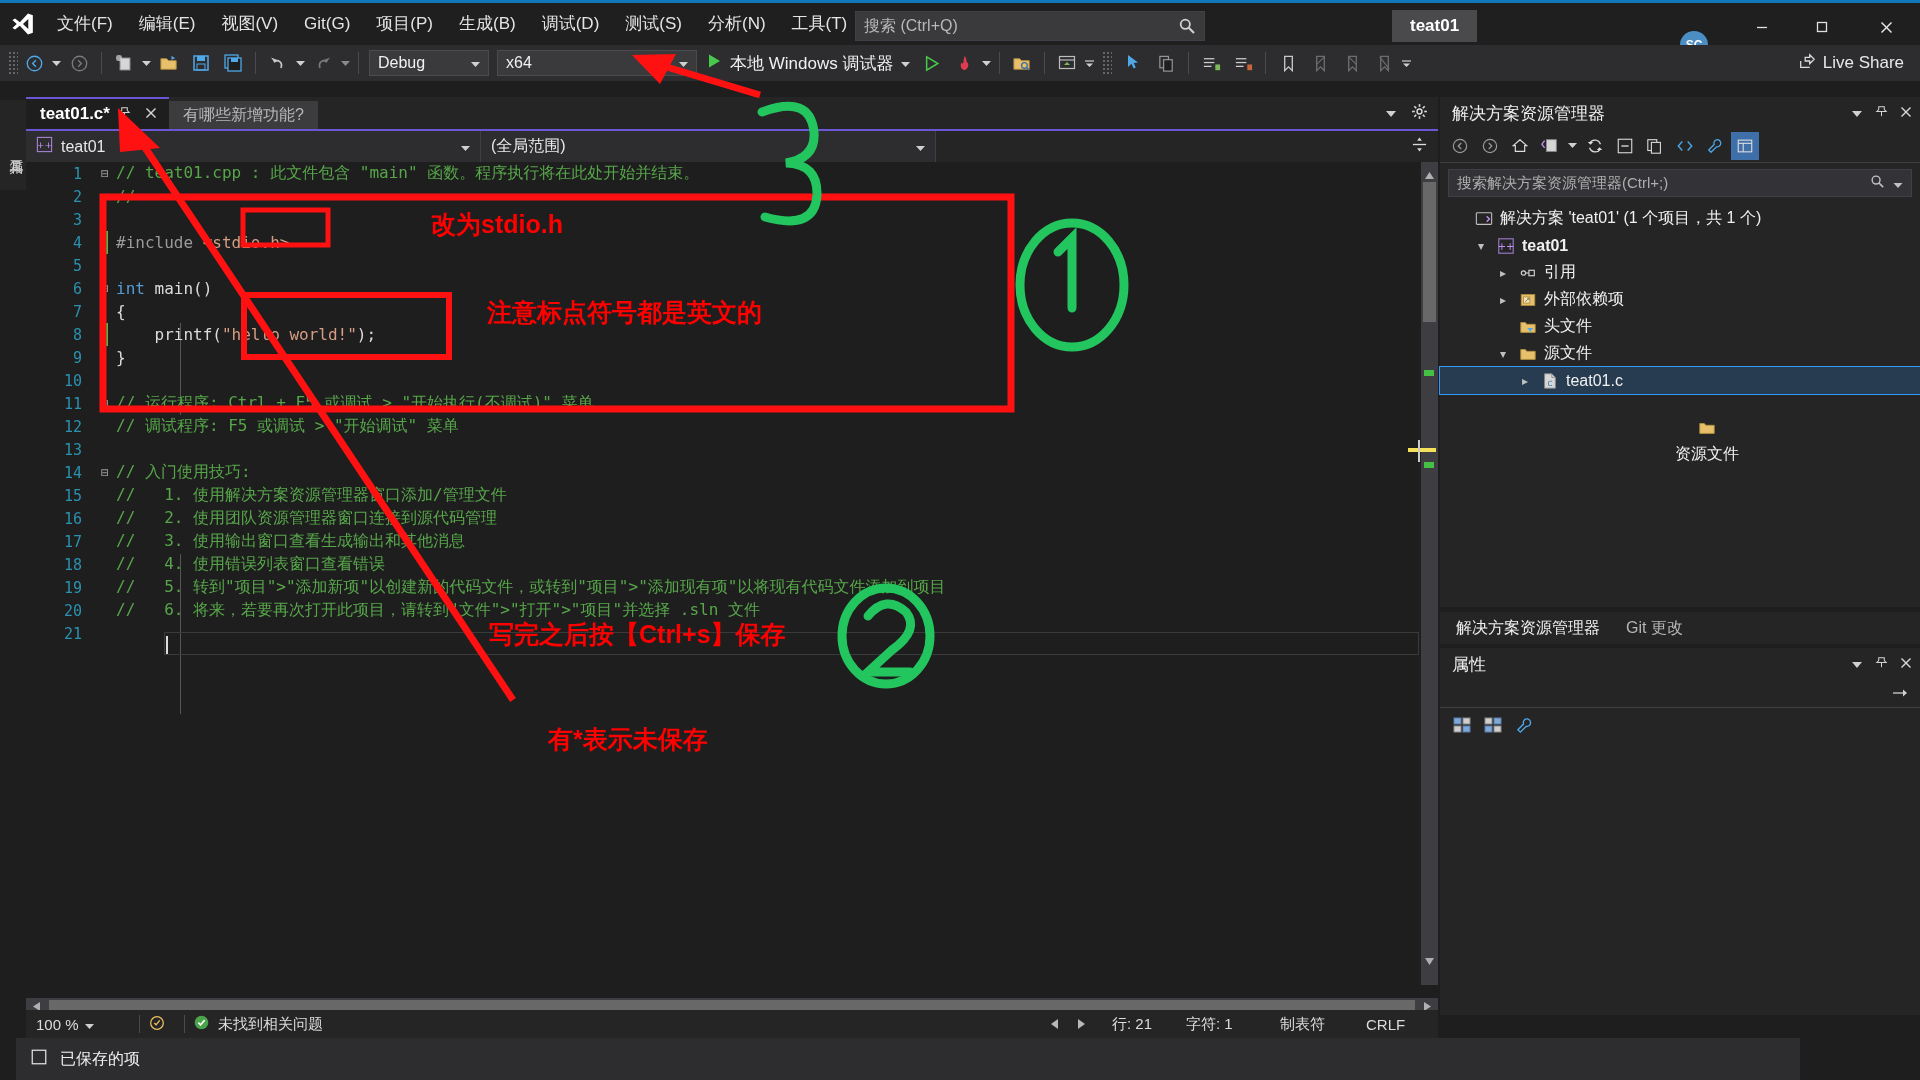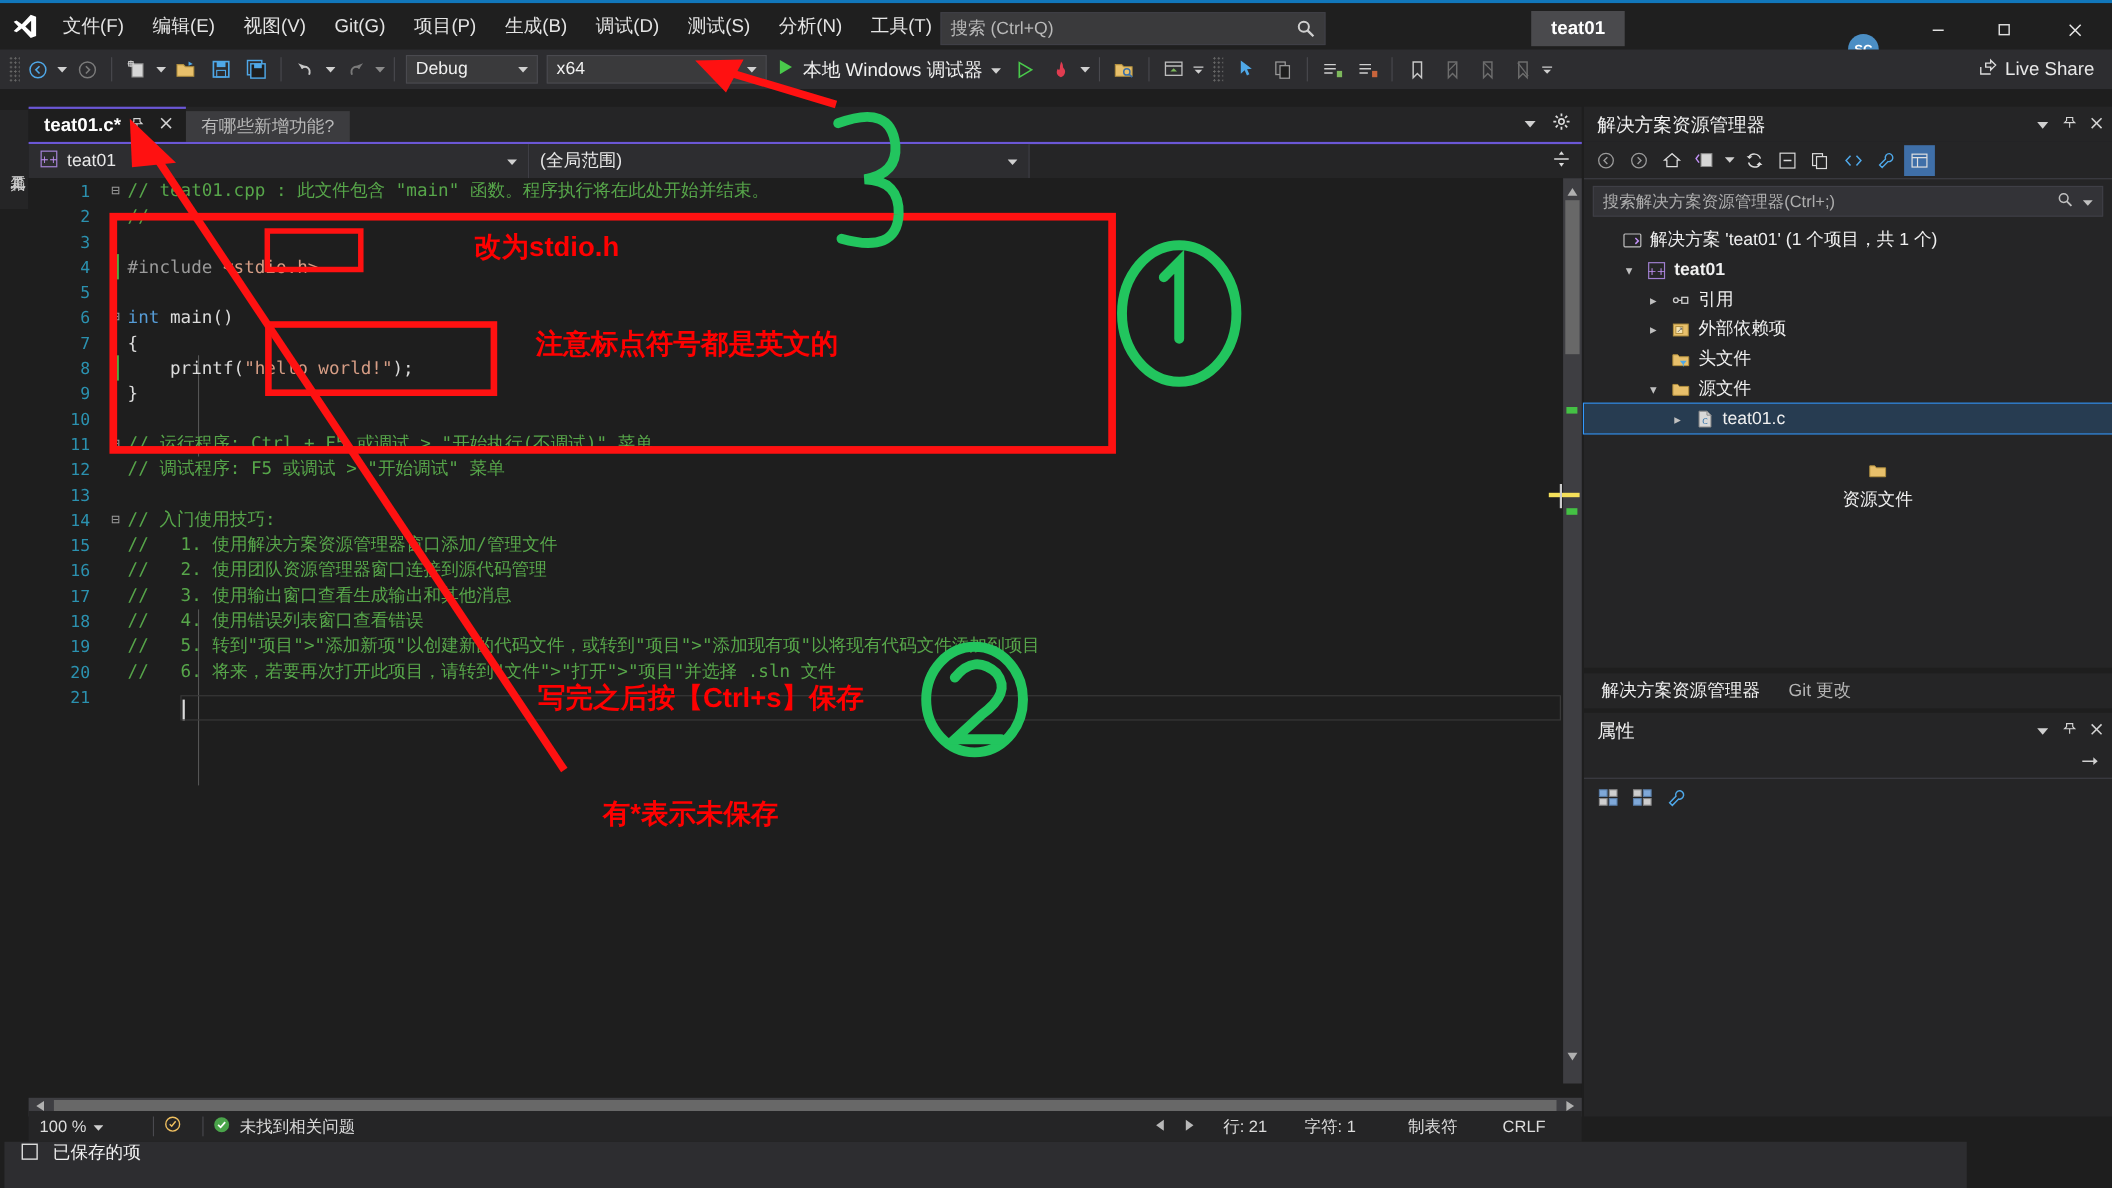--- a/index.html
+++ b/index.html
@@ -171,22 +171,22 @@
   .prop-tb{ height:34px; display:flex; align-items:center; gap:3px; padding:0 8px; }
 
   
   .ed-status{
     position:absolute; left:26px; bottom:42px; width:1412px; height:28px; background:#252526;
     display:flex; align-items:center; font-size:15px; color:#dcdcdc;
   }
   .zoom-box{ display:flex; align-items:center; gap:6px; width:105px; padding-left:10px; }
   .st-sep{ width:1px; height:18px; background:#4a4a4f; margin:0 8px; }
   .statusbar{
-    position:absolute; left:4px; bottom:0; width:1784px; height:42px; background:#2d2d30;
-    display:flex; font-size:16px; color:#f0f0f0;
+    position:absolute; left:16px; bottom:0; width:1784px; height:42px; background:#2d2d30;
+    display:flex; align-items:center; font-size:16px; color:#f0f0f0;
   }
   .sb-right{ margin-left:auto; display:flex; align-items:center; gap:20px; padding-right:14px; }
 
   
   .anno{ position:absolute; left:0; top:0; width:1920px; height:1080px; pointer-events:none; }
   .anno-text{
     position:absolute; color:#ff0000; font-family:"Liberation Sans", sans-serif; font-weight:bold;
     white-space:nowrap;
   }
 </style>

